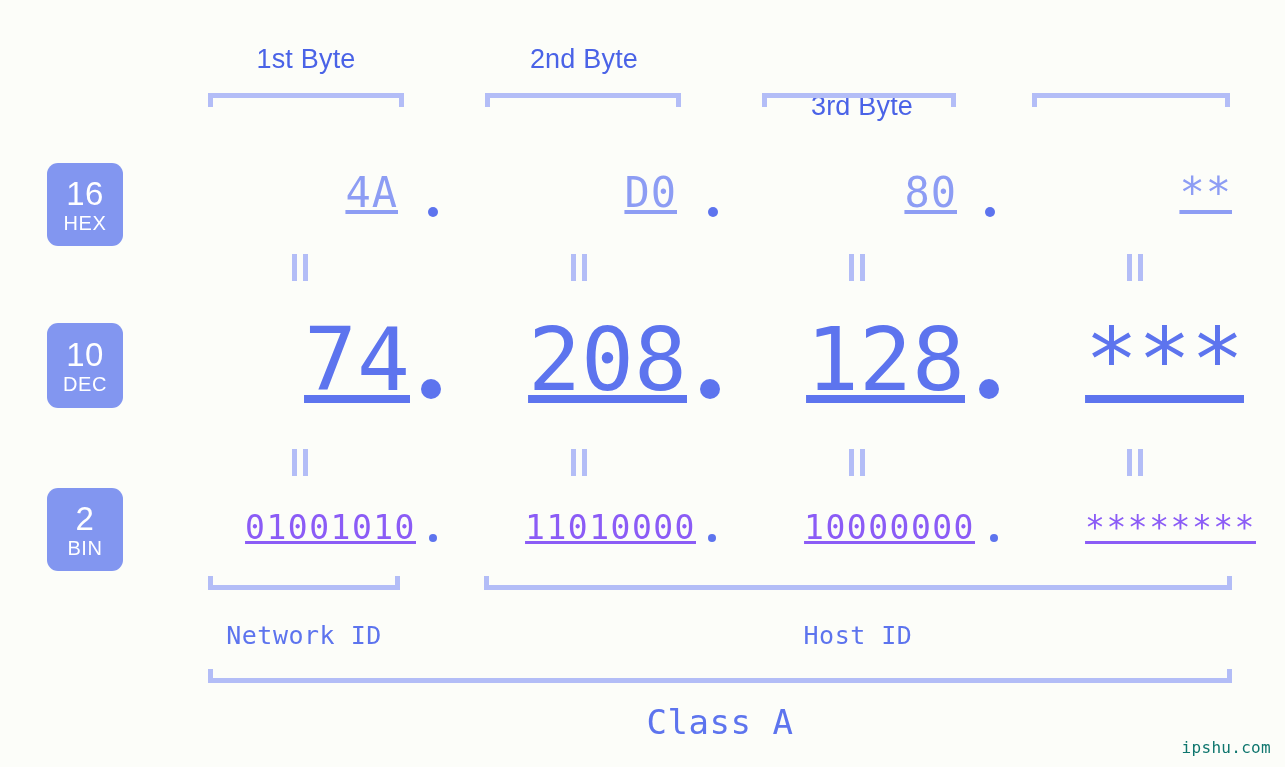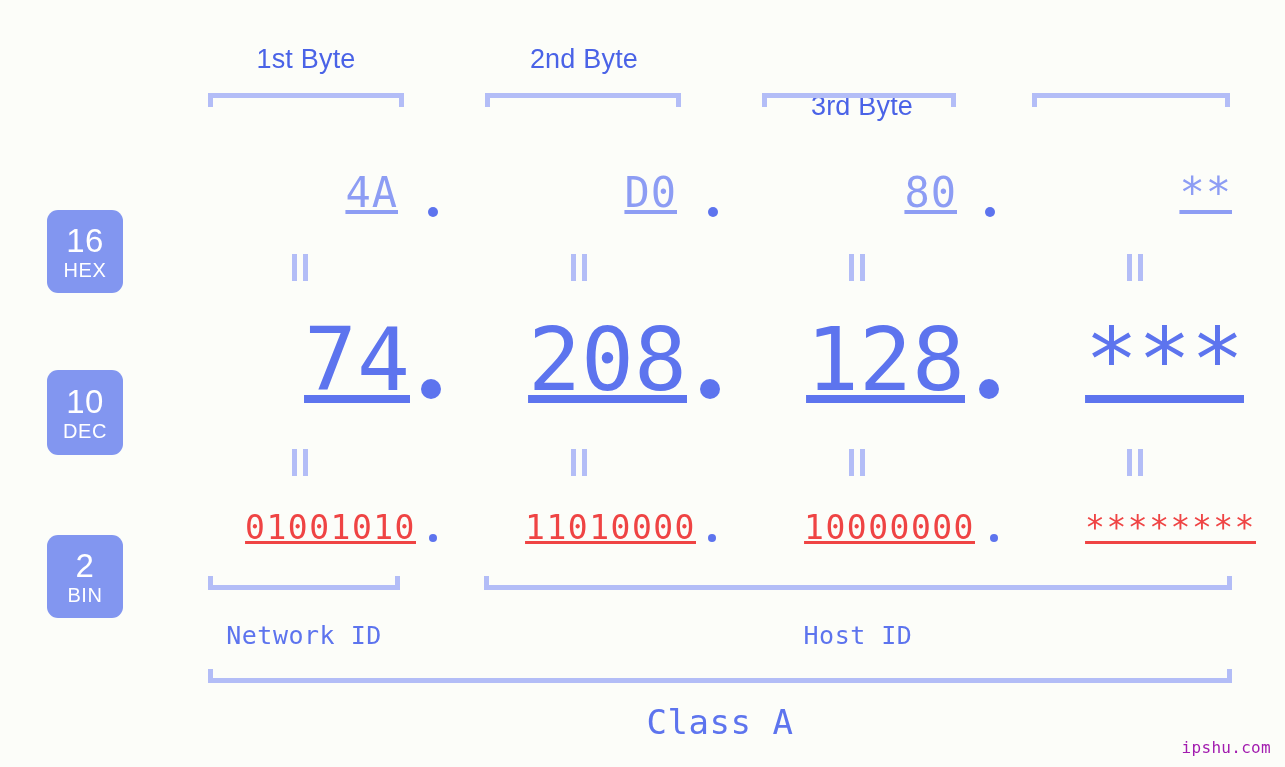--- a/index.html
+++ b/index.html
@@ -57,21 +57,20 @@
     width: 76px;
     border-radius: 11px;
     background: #8296f0;
     color: #ffffff;
     display: flex;
     flex-direction: column;
     align-items: center;
     justify-content: center;
     line-height: 1;
     box-sizing: border-box;
-    margin-top: 47px;
   }
   .base-badge .num {
     font-size: 33px;
     font-weight: 400;
     letter-spacing: 0.5px;
   }
   .base-badge .name {
     font-size: 20px;
     font-weight: 400;
     margin-top: 3px;
@@ -91,21 +90,21 @@
     color: #8d9df4;
     letter-spacing: 1px;
   }
   .row-dec .val {
     font-size: 88px;
     color: #5d74ee;
     letter-spacing: 0px;
   }
   .row-bin .val {
     font-size: 33px;
-    color: #ef4444;
+    color: #8b5cf6;
     letter-spacing: 1.5px;
   }
 
   
   .dot {
     position: absolute;
     border-radius: 50%;
     background: #5d74ee;
   }
   .dot.small { width: 10px; height: 10px; }
@@ -140,21 +139,21 @@
   .caption.id-label   { font-size: 25px; letter-spacing: 0.5px; }
   .caption.class-label{ font-size: 34px; letter-spacing: 0.5px; }
 
   
   .watermark {
     position: absolute;
     right: 14px;
     bottom: 18px;
     font-family: "DejaVu Sans Mono", monospace;
     font-size: 16px;
-    color: #a21caf;
+    color: #0f766e;
     letter-spacing: 0.3px;
   }
 </style>
 </head>
 <body>
 
 <div class="stage">
 
   <div class="byte-header" style="left:206px; top:36px; width:200px;">1st Byte</div>
   <div class="byte-header" style="left:484px; top:36px; width:200px;">2nd Byte</div>

